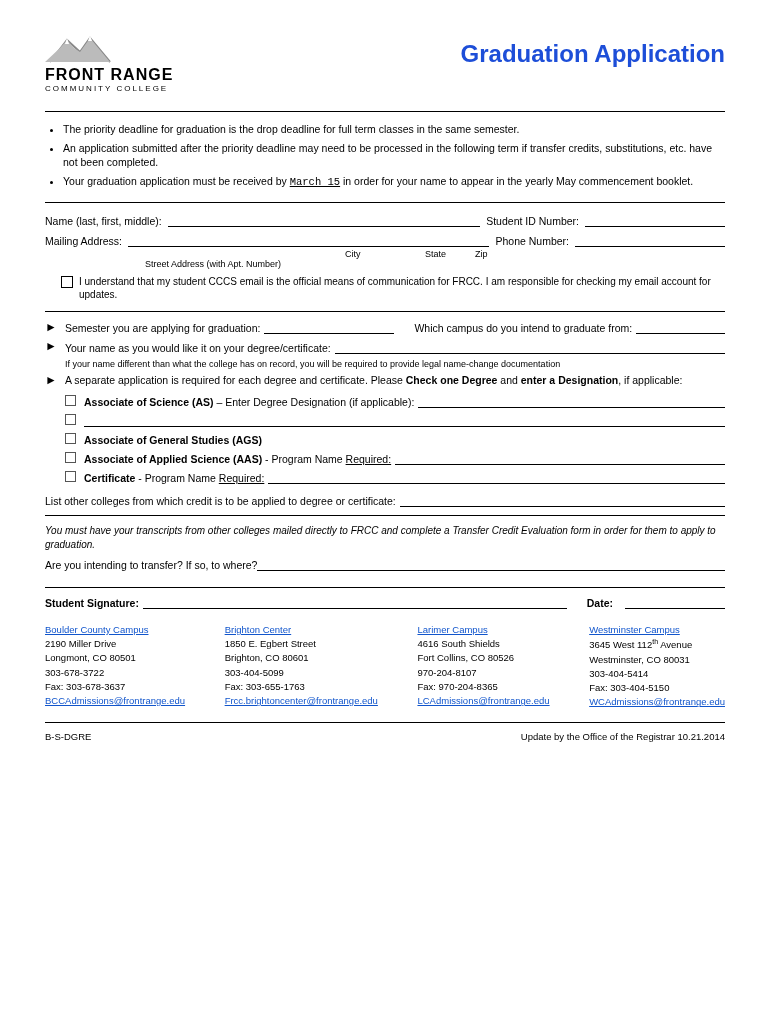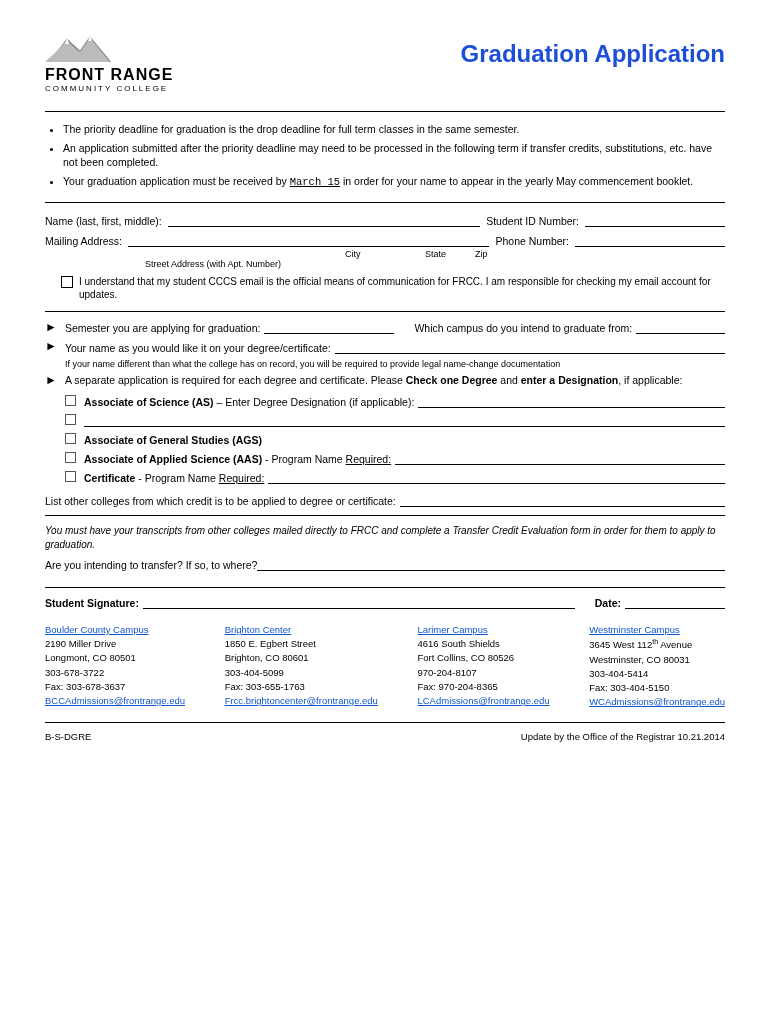--- a/index.html
+++ b/index.html
@@ -193,21 +193,21 @@
     }
     .sig-left {
       flex: 1;
       display: flex;
       align-items: flex-end;
       gap: 4px;
     }
     .sig-right {
       display: flex;
       align-items: flex-end;
-      gap: 4px;
+      gap: 12px;
     }
     .sig-label {
       font-size: 10.5px;
       font-weight: bold;
       white-space: nowrap;
     }
     .sig-line {
       flex: 1;
       border-bottom: 1px solid #000;
       height: 13px;

